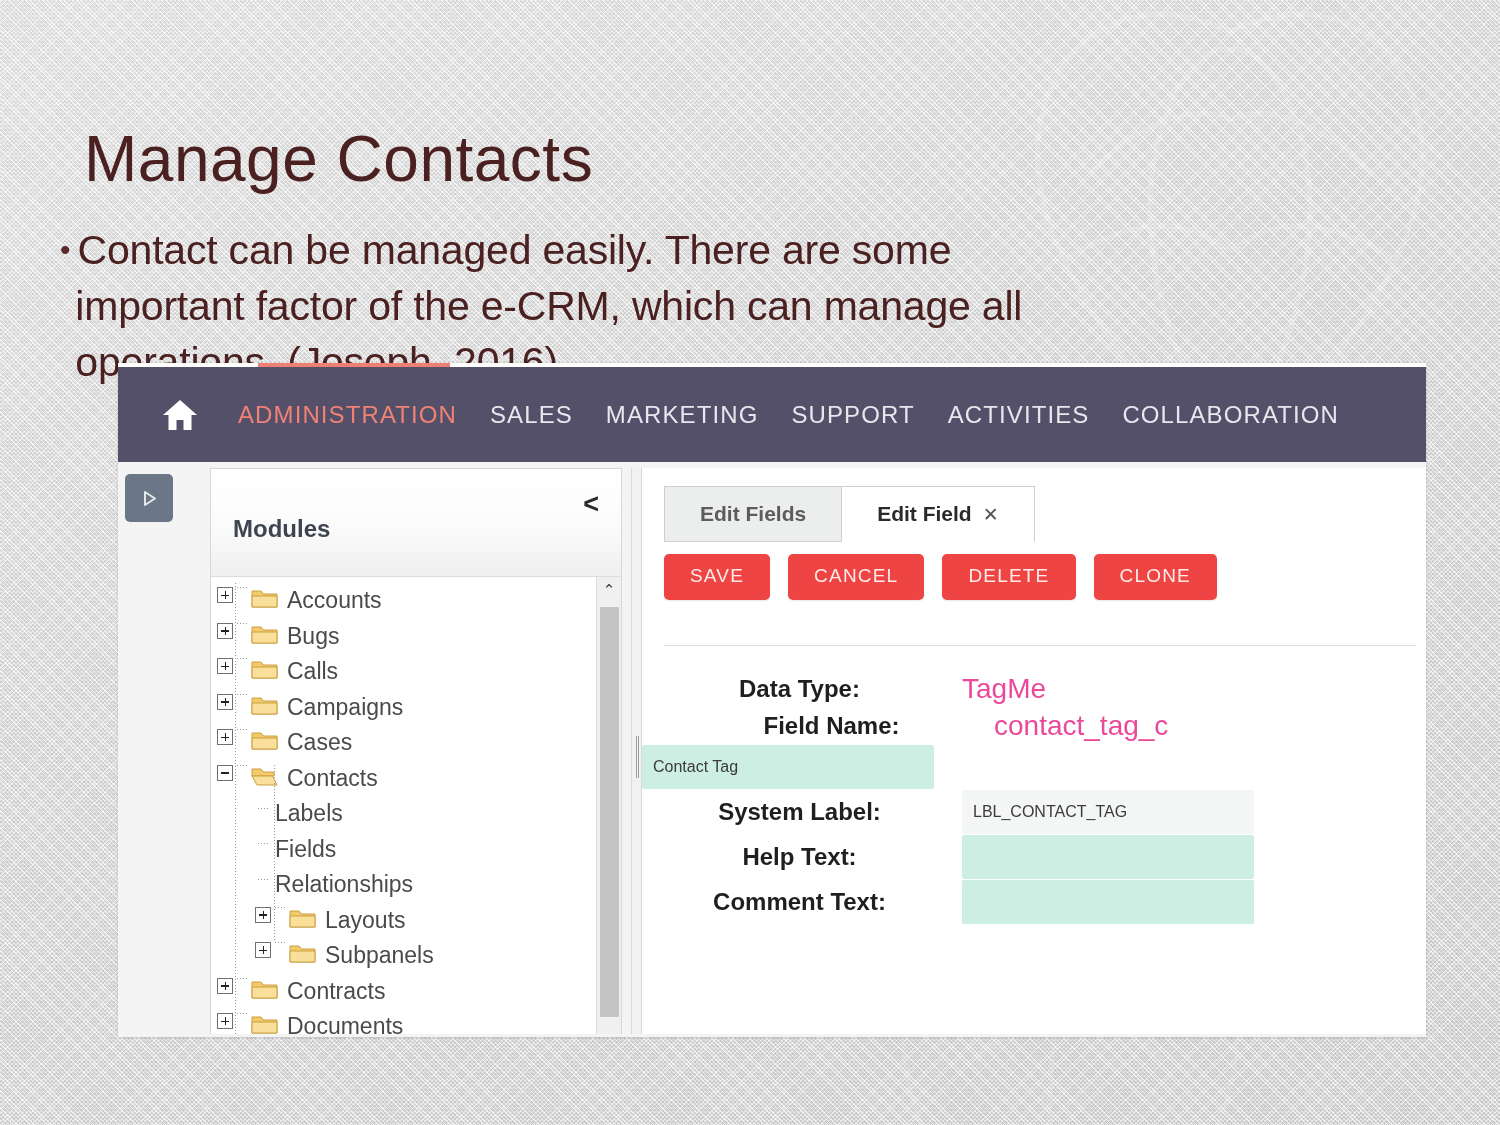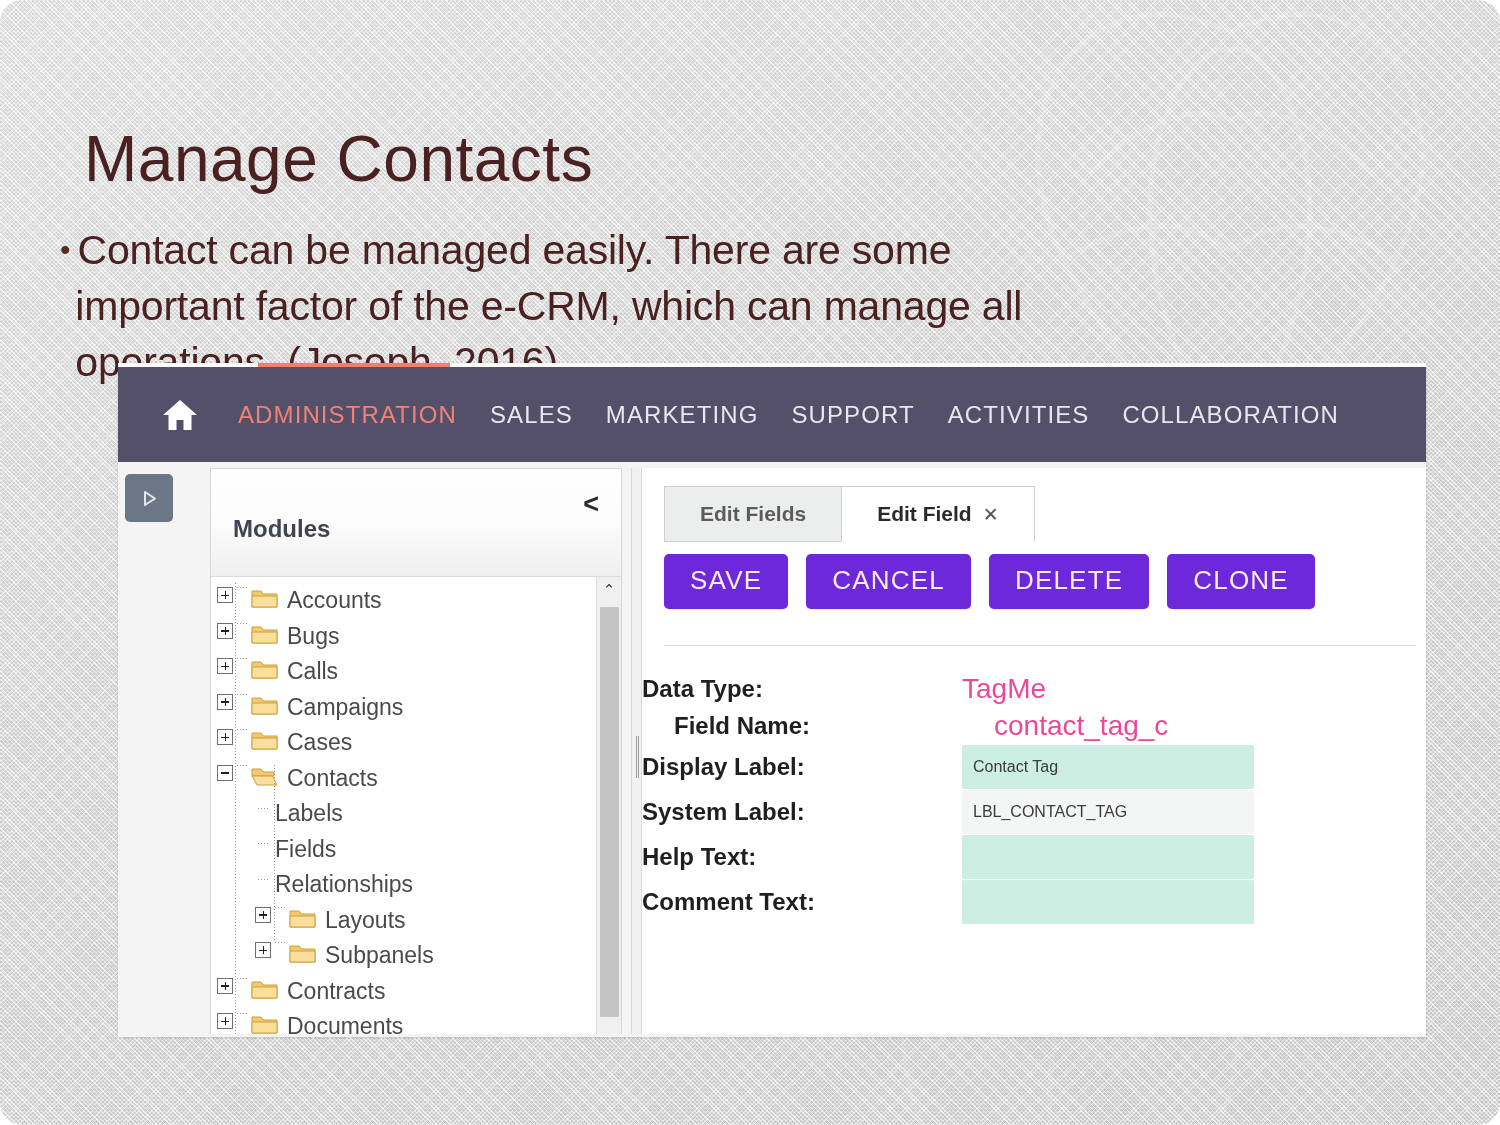--- a/index.html
+++ b/index.html
@@ -16,21 +16,20 @@
     position: relative;
     width: 1500px;
     height: 1125px;
     background-color: #dcdcdc;
     background-image:
       repeating-linear-gradient(45deg,  rgba(255,255,255,.55) 0 1px, rgba(0,0,0,.035) 1px 3px),
       repeating-linear-gradient(-45deg, rgba(255,255,255,.45) 0 1px, rgba(0,0,0,.030) 1px 3px),
       repeating-linear-gradient(0deg,   rgba(255,255,255,.20) 0 2px, rgba(0,0,0,.018) 2px 4px),
       linear-gradient(160deg, #e9e9e9 0%, #dcdcdc 45%, #d4d4d4 100%);
     overflow: hidden;
-    border-radius: 22px;
   }
 
   
   #watermark {
     position: absolute;
     top: -160px; right: -110px;
     width: 760px; height: 700px;
     opacity: .17;
     pointer-events: none;
   }
@@ -339,25 +338,25 @@
     font-weight: normal;
   }
 
   #btn-row {
     position: absolute;
     left: 22px; top: 86px;
     display: flex;
     gap: 18px;
   }
   .crm-btn {
-    background: #6d28d9;
+    background: #ef4444;
     color: #fdece8;
     border: none;
     border-radius: 5px;
-    font-size: 26px;
+    font-size: 19px;
     letter-spacing: 1.2px;
     padding: 11px 26px 13px 26px;
     font-family: "Liberation Sans", sans-serif;
     box-shadow: 0 1px 2px rgba(0,0,0,.10);
   }
 
   #panel-divider {
     position: absolute;
     left: 22px; top: 177px;
     width: 752px; height: 1px;
@@ -370,21 +369,21 @@
     left: 0; top: 202px;
     width: 784px;
   }
   .form-row {
     display: flex;
     align-items: center;
     height: 45px;
   }
   .form-label {
     width: 320px;
-    text-align: left;
+    text-align: center;
     padding-right: 5px;
     font-size: 24px;
     font-weight: bold;
     color: #1f1f1f;
     white-space: nowrap;
   }
   .form-static {
     font-size: 28px;
     color: #ec4899;
     white-space: nowrap;
@@ -631,21 +630,20 @@
             <span class="form-label">Data Type:</span>
             <span class="form-static">TagMe</span>
           </div>
 
           <div class="form-row" style="height:37px;padding-left:32px;">
             <span class="form-label">Field Name:</span>
             <span class="form-static">contact_tag_c</span>
           </div>
 
           <div class="form-row">
-            <span class="form-label">Display Label:</span>
             <input class="form-input" type="text" value="Contact Tag" style="">
           </div>
 
           <div class="form-row">
             <span class="form-label">System Label:</span>
             <input class="form-input pale" type="text" value="LBL_CONTACT_TAG" style="">
           </div>
 
           <div class="form-row">
             <span class="form-label">Help Text:</span>

